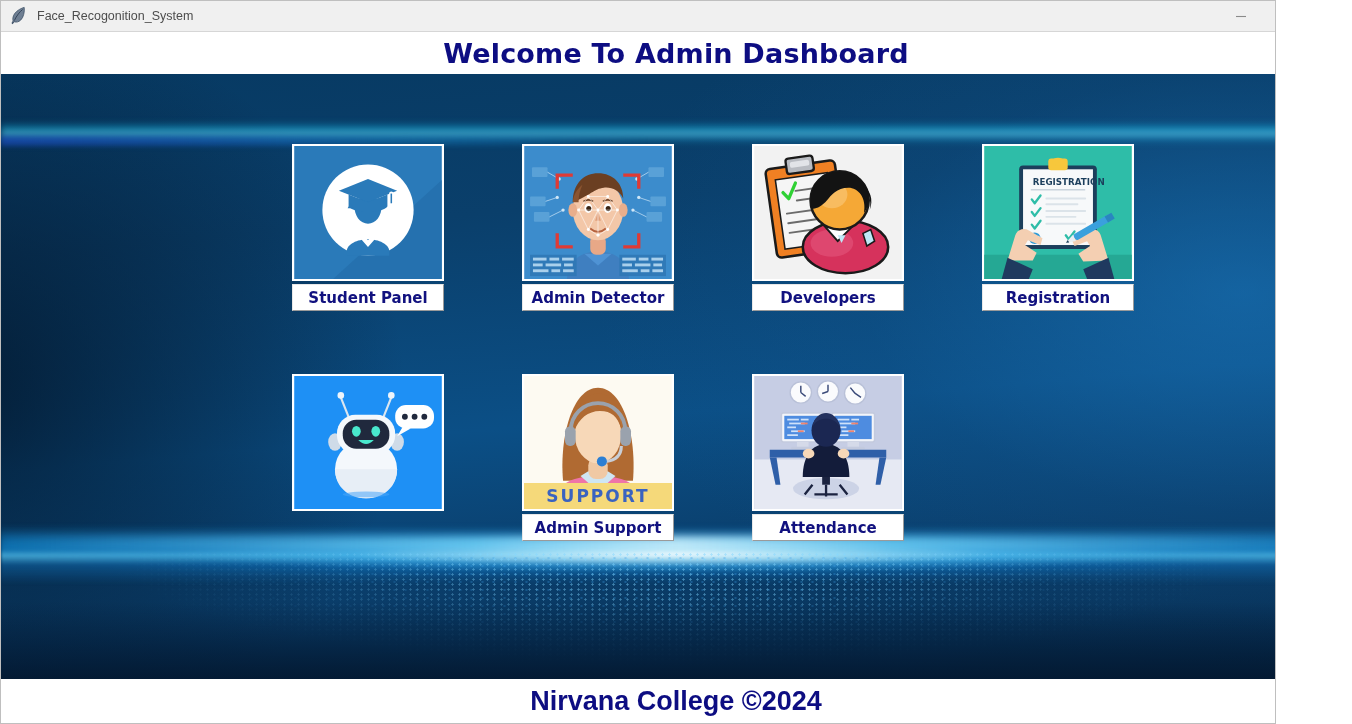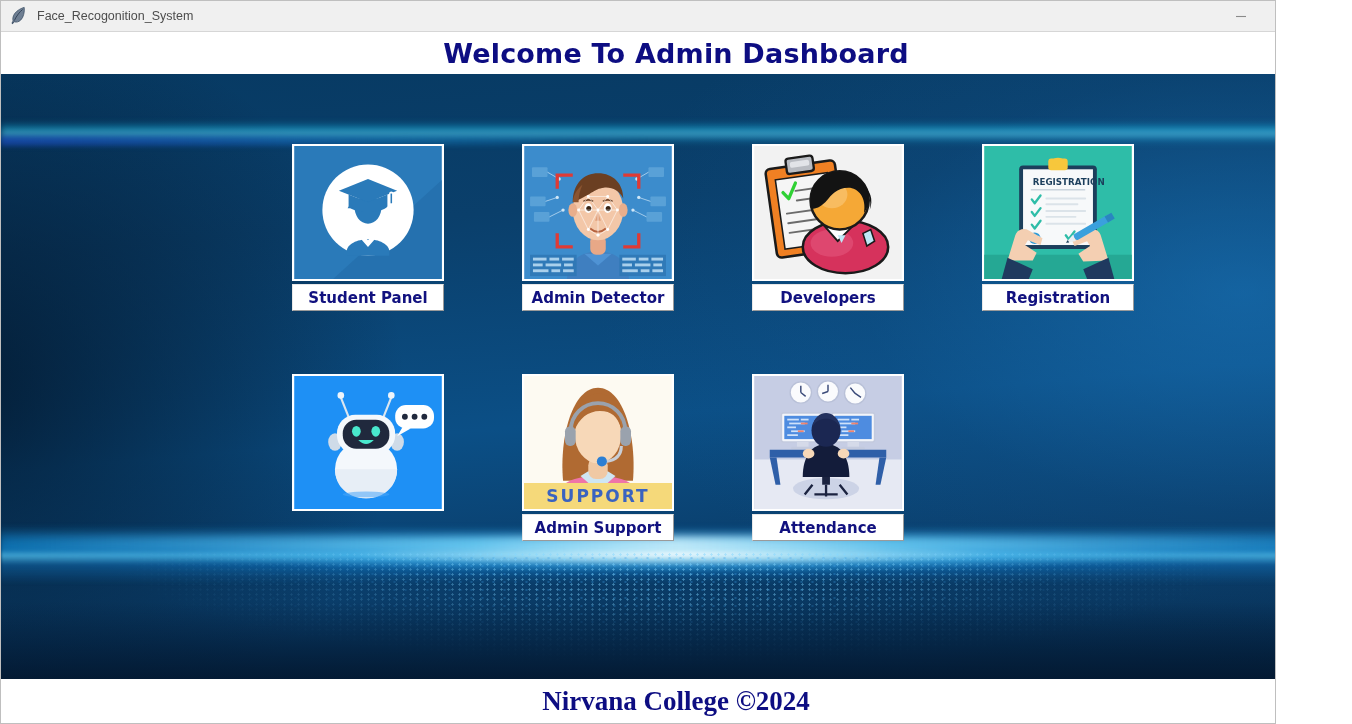--- a/index.html
+++ b/index.html
@@ -153,21 +153,21 @@
   #footer-bar {
     position: absolute; bottom: 0; left: 0;
     width: 1350px; height: 44px;
     background: #ffffff;
     display: flex; align-items: center; justify-content: center;
   }
   #footer-text {
     font-size: 27px;
     font-weight: bold;
     color: #0d0d82;
-    font-family: Liberation Serif, serif;
+    font-family: Liberation Sans, sans-serif;
     white-space: nowrap;
   }
 </style>
 </head>
 <body>
 
 <div id="app-window">
 
   <div id="titlebar">
     <div id="titlebar-left">

